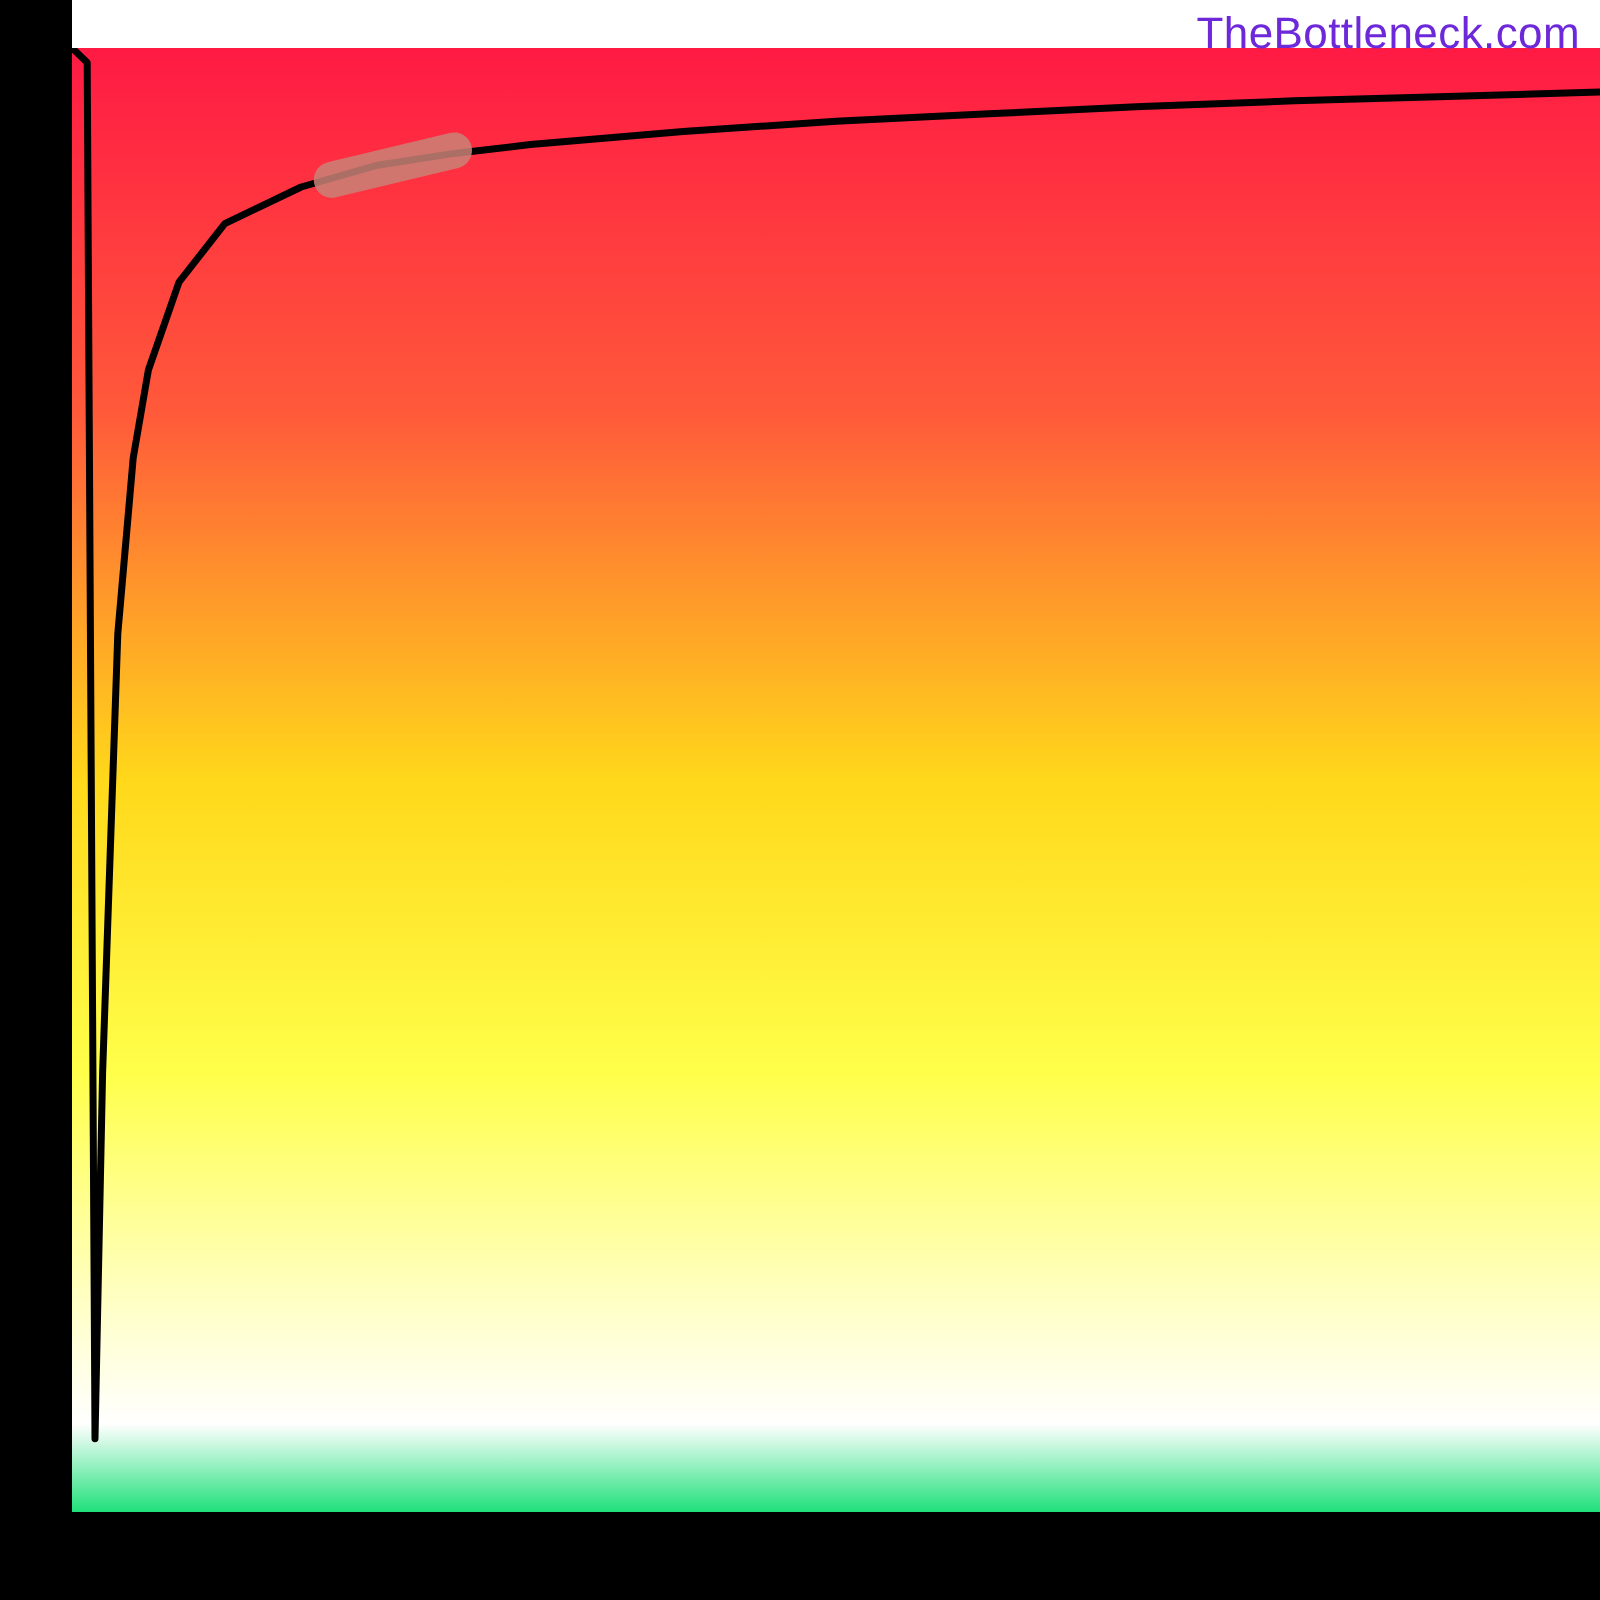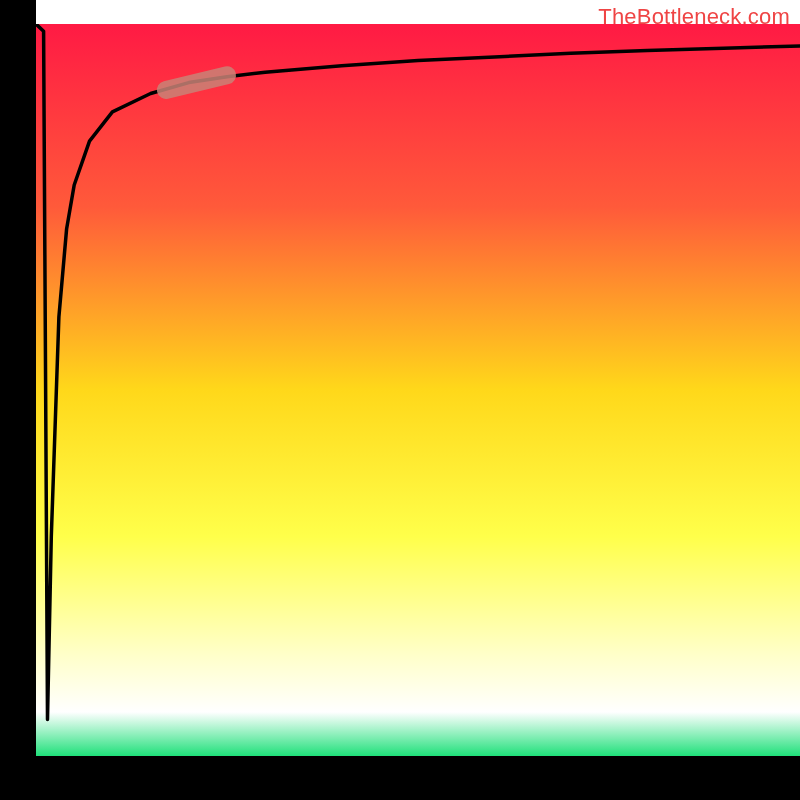--- a/index.html
+++ b/index.html
@@ -8,21 +8,21 @@
     width: 800px;
     height: 800px;
     overflow: hidden;
     background: #ffffff;
     font-family: Arial, Helvetica, sans-serif;
   }
   .watermark {
     position: absolute;
     top: 4px;
     right: 10px;
-    color: #ef4444;
+    color: #6d28d9;
     font-size: 22px;
     font-weight: 400;
     letter-spacing: 0.2px;
   }
   .stage {
     position: relative;
     width: 800px;
     height: 800px;
   }
   svg {

